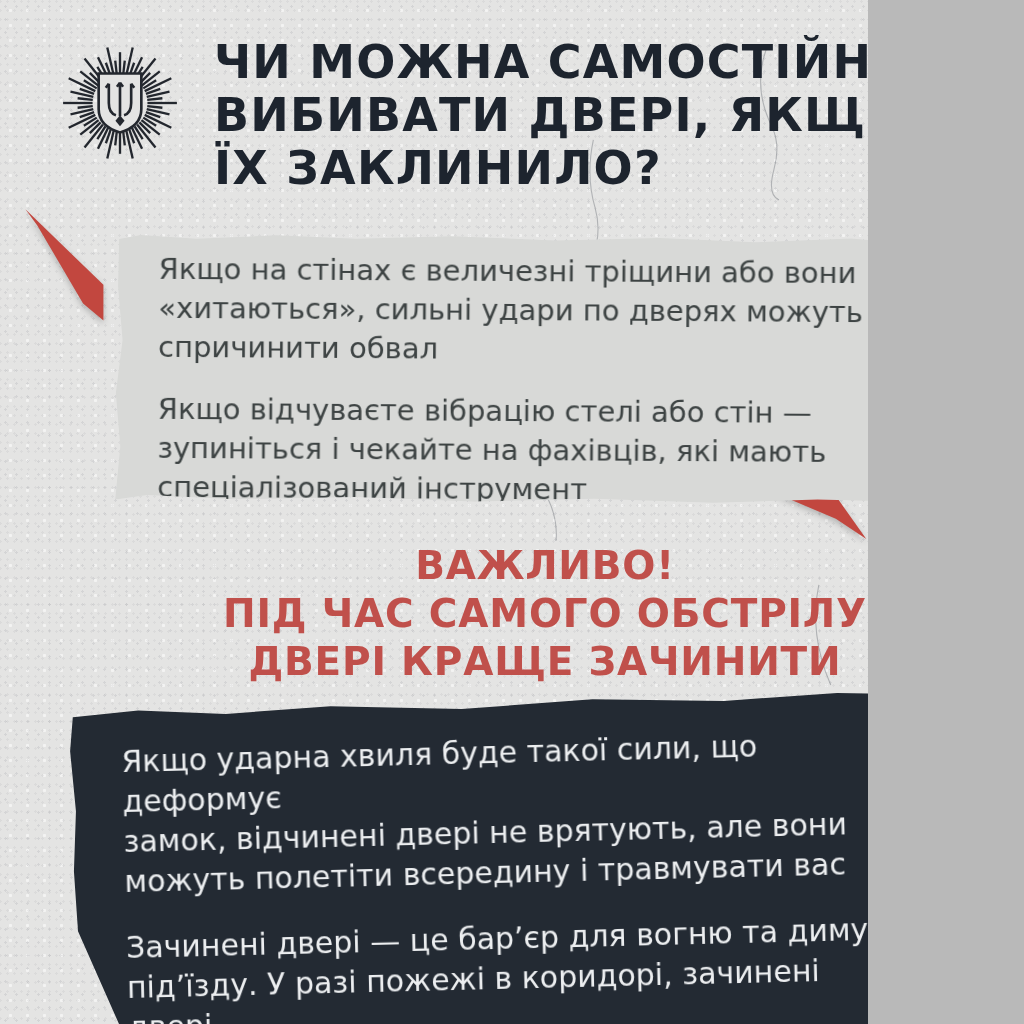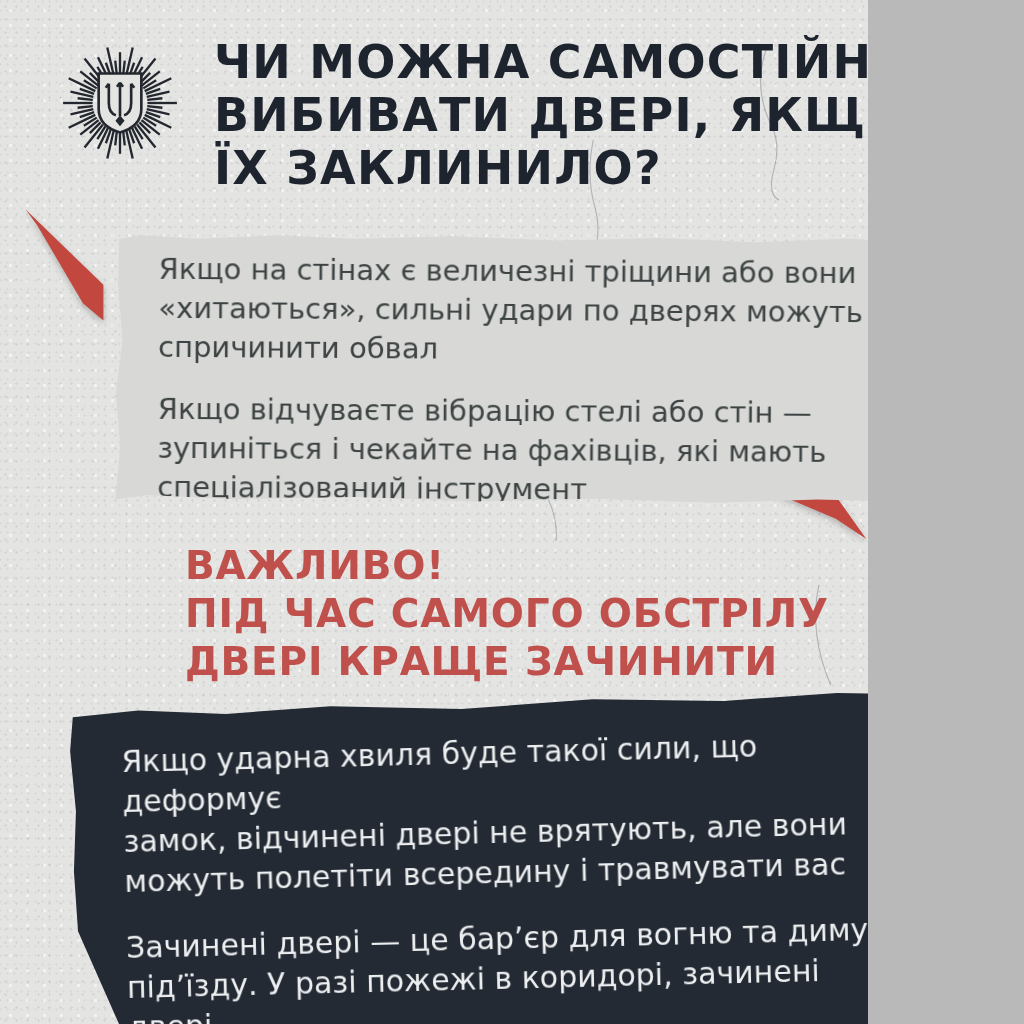--- a/index.html
+++ b/index.html
@@ -31,21 +31,21 @@
     box-sizing:border-box;padding:16px 40px 0 42px;
   }
   .info-card p{
     margin:0 0 23px 0;font-family:"DejaVu Sans",sans-serif;
     font-size:29px;line-height:39px;color:#3d4343;white-space:pre-line;
   }
   .warning-title{
     position:absolute;left:185px;top:542px;width:720px;z-index:3;margin:0;
     font-family:"DejaVu Sans",sans-serif;font-weight:700;
     font-size:39px;line-height:48px;letter-spacing:.8px;
-    color:#c0504b;white-space:pre-line;text-transform:uppercase;
+    color:#c0504b;white-space:pre-line;text-transform:uppercase;text-align:center;
   }
   .dark-card{
     position:absolute;left:68px;top:690px;width:874px;height:400px;z-index:4;
     background:#232a33;transform:rotate(-1.4deg);transform-origin:100% 0;
     filter:drop-shadow(0 4px 9px rgba(0,0,0,.3));
     clip-path:polygon(.5% 1.5%,8% .2%,18% 1.6%,30% .3%,45% 1.8%,60% .2%,75% 1.4%,88% .1%,99.5% 1.2%,99% 30%,99.8% 60%,99.3% 100%,9% 100%,.5% 55%,.2% 40%,.6% 25%,.1% 10%);
     box-sizing:border-box;padding:32px 40px 0 52px;
   }
   .dark-card p{
     margin:0 0 26px 0;font-family:"DejaVu Sans",sans-serif;

